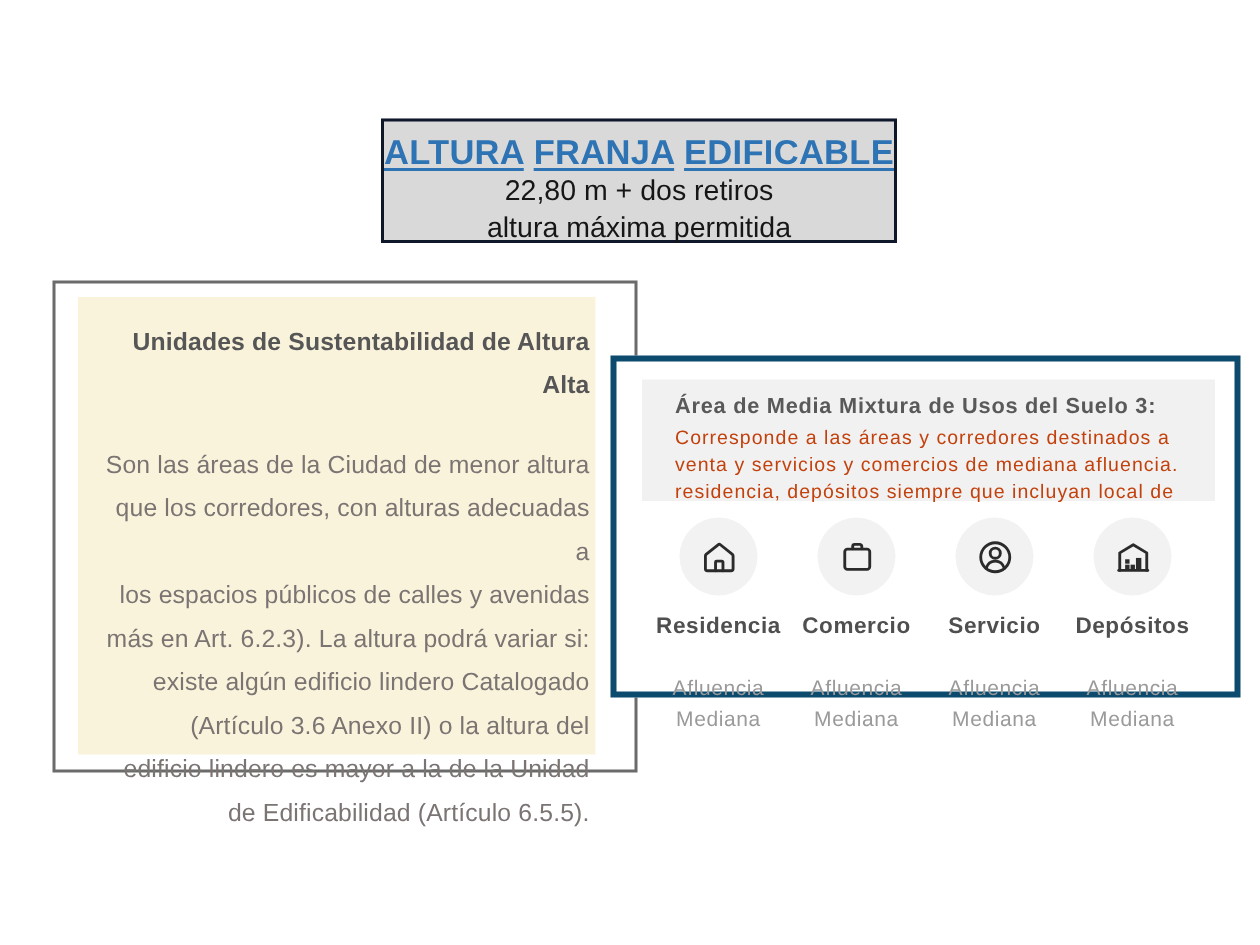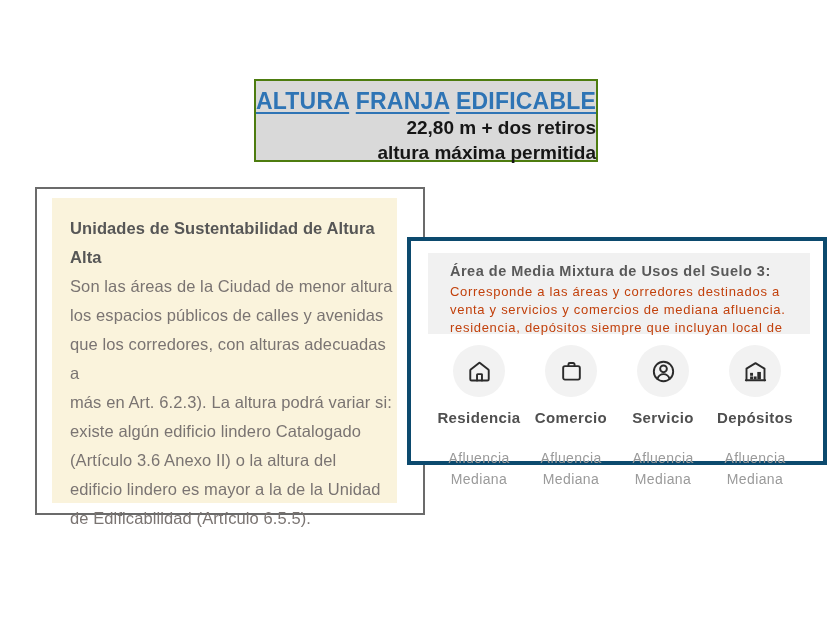--- a/index.html
+++ b/index.html
@@ -18,53 +18,53 @@
 
   
   .title-box {
     position: absolute;
     left: 254px;
     top: 79px;
     width: 344px;
     height: 83px;
     box-sizing: border-box;
     background: #d9d9d9;
-    border: 2px solid #4d7c0f;
+    border: 2px solid #0f172a;
     text-align: center;
     padding-top: 7px;
   }
   .title-line1 {
     font-size: 23px;
     font-weight: bold;
     color: #2e74b5;
     letter-spacing: 0.2px;
     white-space: nowrap;
   }
   .title-line1 .w {
     text-decoration: underline;
     text-underline-offset: 3px;
   }
   .title-sub {
     font-size: 19px;
-    font-weight: bold;
+    font-weight: normal;
     color: #161616;
     line-height: 25px;
-    text-align: right;
   }
 
   
   .left-box {
     position: absolute;
     left: 35px;
     top: 187px;
     width: 390px;
     height: 328px;
     box-sizing: border-box;
     background: #ffffff;
     border: 2px solid #6b6b6b;
+    text-align: right;
   }
   .cream-panel {
     position: absolute;
     left: 15px;
     top: 9px;
     width: 345px;
     height: 305px;
     box-sizing: border-box;
     background: #faf3dc;
     padding: 16px 4px 0 18px;
@@ -73,20 +73,21 @@
     font-size: 16.5px;
     font-weight: bold;
     color: #565656;
     line-height: 29px;
     letter-spacing: 0.1px;
   }
   .cream-body {
     font-size: 16.5px;
     color: #7a7472;
     letter-spacing: 0.1px;
+    margin-top: 24px;
   }
   .cream-body div { line-height: 29px; }
 
   
   .right-box {
     position: absolute;
     left: 407px;
     top: 237px;
     width: 420px;
     height: 228px;
@@ -179,22 +180,22 @@
     <div class="title-line1"><span class="w">ALTURA</span> <span class="w">FRANJA</span> <span class="w">EDIFICABLE</span></div>
     <div class="title-sub">22,80 m + dos retiros</div>
     <div class="title-sub">altura máxima permitida</div>
   </div>
 
   <div class="left-box">
     <div class="cream-panel">
       <div class="cream-heading">Unidades de Sustentabilidad de Altura Alta</div>
       <div class="cream-body">
           <div>Son las áreas de la Ciudad de menor altura</div>
+          <div>que los corredores, con alturas adecuadas a</div>
           <div>los espacios públicos de calles y avenidas</div>
-          <div>que los corredores, con alturas adecuadas a</div>
           <div>más en Art. 6.2.3). La altura podrá variar si:</div>
           <div>existe algún edificio lindero Catalogado</div>
           <div>(Artículo 3.6 Anexo II) o la altura del</div>
           <div>edificio lindero es mayor a la de la Unidad</div>
           <div>de Edificabilidad (Artículo 6.5.5).</div>
         </div>
     </div>
   </div>
 
   <div class="right-box">

